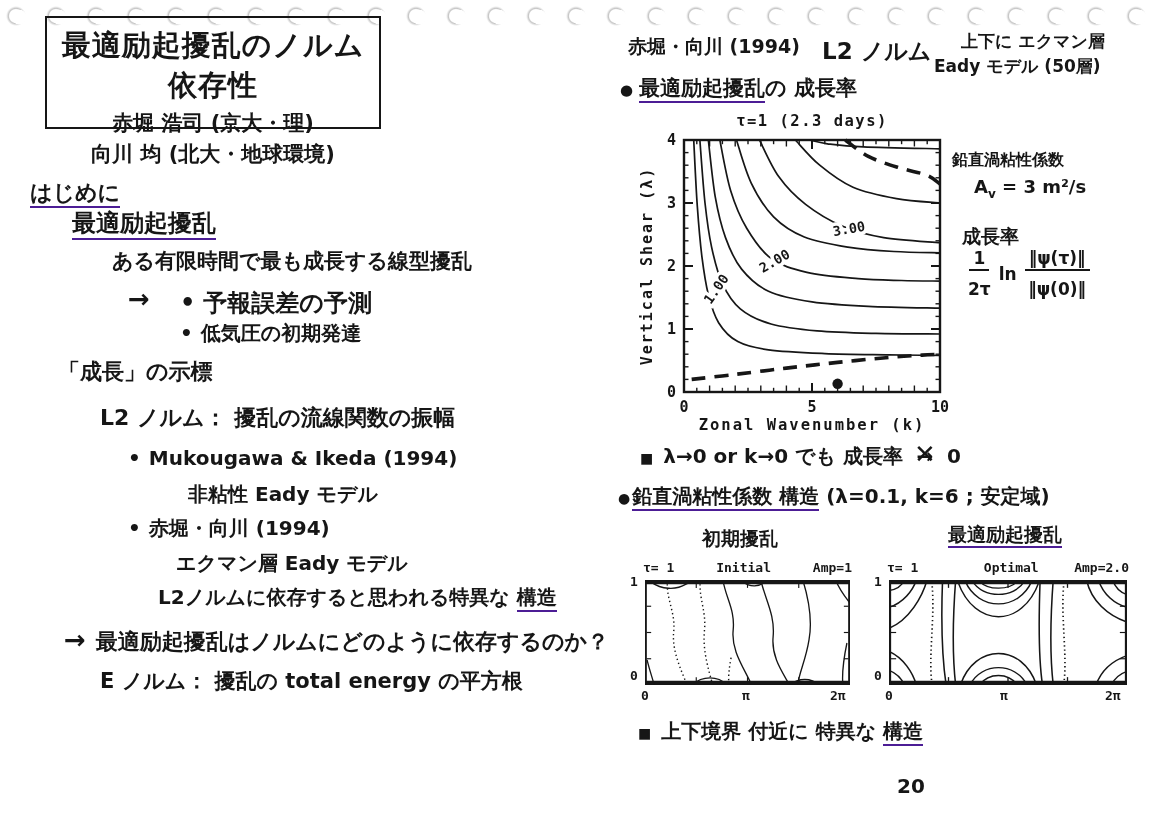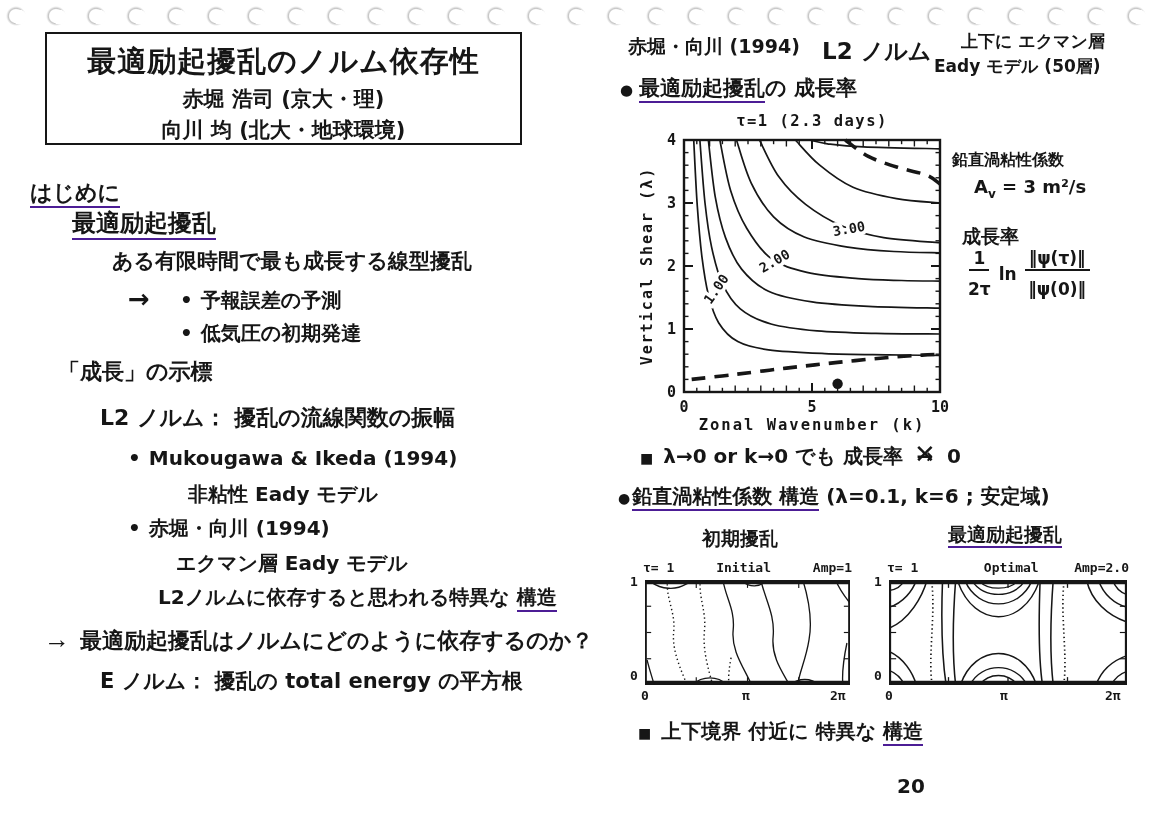--- a/index.html
+++ b/index.html
@@ -14,21 +14,21 @@
   .u{border-bottom:2px solid #4c1d95;padding-bottom:1px;}
   
   .holes{
     position:absolute;left:4px;top:3px;width:1160px;height:26px;
     background-image:
       radial-gradient(circle 9px at 15px 14px, #ffffff 0 7px, rgba(255,255,255,0) 7.6px),
       radial-gradient(circle 11px at 12px 13px, #ffffff 0 6.4px, #c6c6c6 7.6px, #ededed 9px, rgba(255,255,255,0) 10px);
     background-size:40px 26px;background-repeat:repeat-x;
   }
   .title-box{
-    position:absolute;left:45px;top:32px;width:477px;height:113px;
+    position:absolute;left:45px;top:16px;width:336px;height:113px;
     border:2.5px solid #161616;box-sizing:border-box;text-align:center;
   }
   .title-box .t{font-size:29px;letter-spacing:1px;margin-top:8px;font-weight:700;}
   .title-box .a{font-size:21px;margin-top:3px;font-weight:600;}
   .bullet{display:inline-block;margin-right:8px;}
   .arrow{font-size:26px;font-weight:700;}
   .cross-arrow{position:relative;display:inline-block;width:30px;text-align:center;}
   .cross-arrow .x{position:absolute;left:50%;top:42%;transform:translate(-50%,-50%);font-size:26px;font-weight:700;}
   .frac{display:inline-flex;flex-direction:column;align-items:center;vertical-align:middle;line-height:1.05;}
   .frac .top{border-bottom:2px solid #161616;padding:0 4px 1px 4px;}
@@ -45,30 +45,30 @@
 <div class="title-box">
   <div class="t hw">最適励起擾乱のノルム依存性</div>
   <div class="a hw">赤堀 浩司 (京大・理)</div>
   <div class="a hw">向川 均 (北大・地球環境)</div>
 </div>
 
 <div class="abs hw" style="left:30px;top:178px;font-size:22px;"><span class="u">はじめに</span></div>
 <div class="abs hw" style="left:72px;top:207px;font-size:24px;"><span class="u">最適励起擾乱</span></div>
 <div class="abs hw" style="left:112px;top:247px;font-size:21px;">ある有限時間で最も成長する線型擾乱</div>
 <div class="abs hw arrow" style="left:128px;top:284px;">→</div>
-<div class="abs hw" style="left:180px;top:287px;font-size:20px;text-align:right;"><span class="bullet">•</span><span>予報誤差の予測</span></div>
+<div class="abs hw" style="left:180px;top:287px;font-size:24px;text-align:right;"><span class="bullet">•</span><span>予報誤差の予測</span></div>
 <div class="abs hw" style="left:180px;top:320px;font-size:20px;"><span class="bullet">•</span><span>低気圧の初期発達</span></div>
 <div class="abs hw" style="left:58px;top:357px;font-size:22px;">「成長」の示標</div>
 <div class="abs hw" style="left:100px;top:403px;font-size:22px;">L2 ノルム： 擾乱の流線関数の振幅</div>
 <div class="abs hw" style="left:128px;top:446px;font-size:20px;"><span class="bullet">•</span><span>Mukougawa &amp; Ikeda (1994)</span></div>
 <div class="abs hw" style="left:188px;top:481px;font-size:20px;">非粘性 Eady モデル</div>
 <div class="abs hw" style="left:128px;top:515px;font-size:20px;"><span class="bullet">•</span><span>赤堀・向川 (1994)</span></div>
 <div class="abs hw" style="left:176px;top:550px;font-size:20px;">エクマン層 Eady モデル</div>
 <div class="abs hw" style="left:158px;top:584px;font-size:20px;"><span>L2ノルムに依存すると思われる特異な </span><span class="u">構造</span></div>
-<div class="abs hw" style="left:44px;top:625px;font-size:22px;font-family:Liberation Serif, serif;"><span class="arrow" style="margin-right:10px;">→</span><span>最適励起擾乱はノルムにどのように依存するのか？</span></div>
+<div class="abs hw" style="left:64px;top:625px;font-size:22px;"><span class="arrow" style="margin-right:10px;">→</span><span>最適励起擾乱はノルムにどのように依存するのか？</span></div>
 <div class="abs hw" style="left:100px;top:667px;font-size:21px;">E ノルム： 擾乱の total energy の平方根</div>
 
 <div class="abs hw" style="left:628px;top:34px;font-size:19px;">赤堀・向川 (1994)</div>
 <div class="abs hw" style="left:822px;top:36px;font-size:23px;">L2 ノルム</div>
 <div class="abs hw" style="left:961px;top:30px;font-size:17px;">上下に エクマン層</div>
 <div class="abs hw" style="left:934px;top:55px;font-size:17px;">Eady モデル (50層)</div>
 <div class="abs hw" style="left:620px;top:74px;font-size:21px;"><span style="margin-right:6px;font-size:15px;">●</span><span class="u">最適励起擾乱</span><span>の 成長率</span></div>
 
 <svg id="main-chart" class="abs" style="left:638px;top:102px;" width="360" height="340" viewBox="0 0 360 340">
     <rect x="46" y="38" width="256" height="252" fill="none" stroke="#161616" stroke-width="2.4"></rect>

